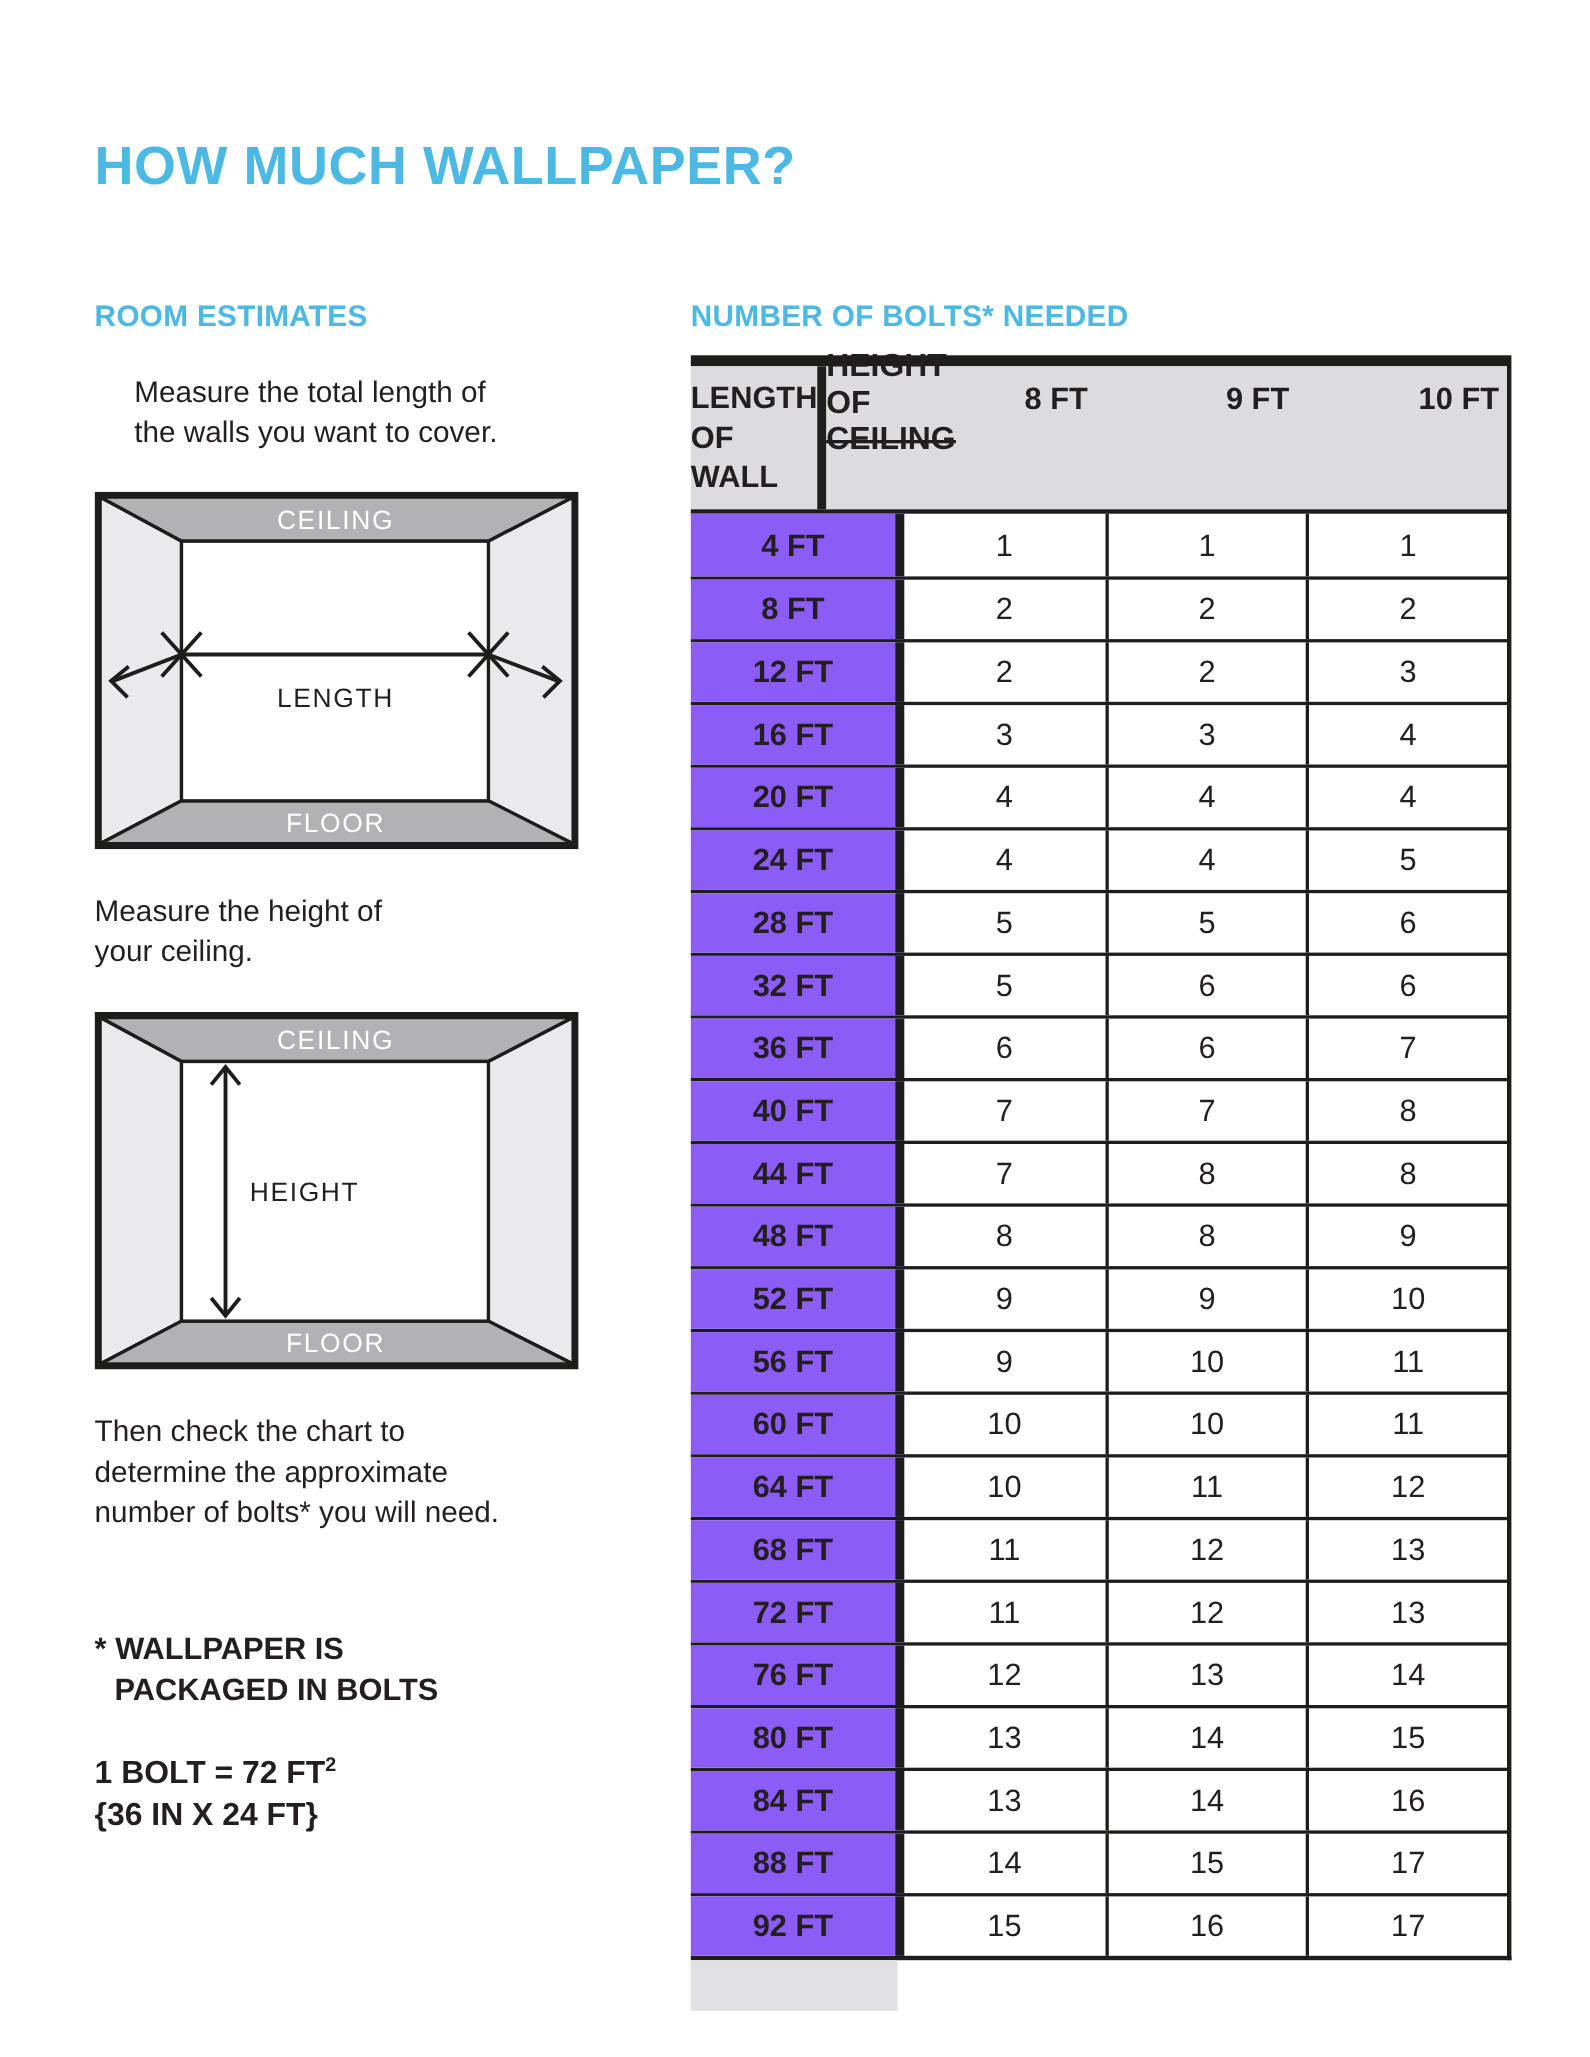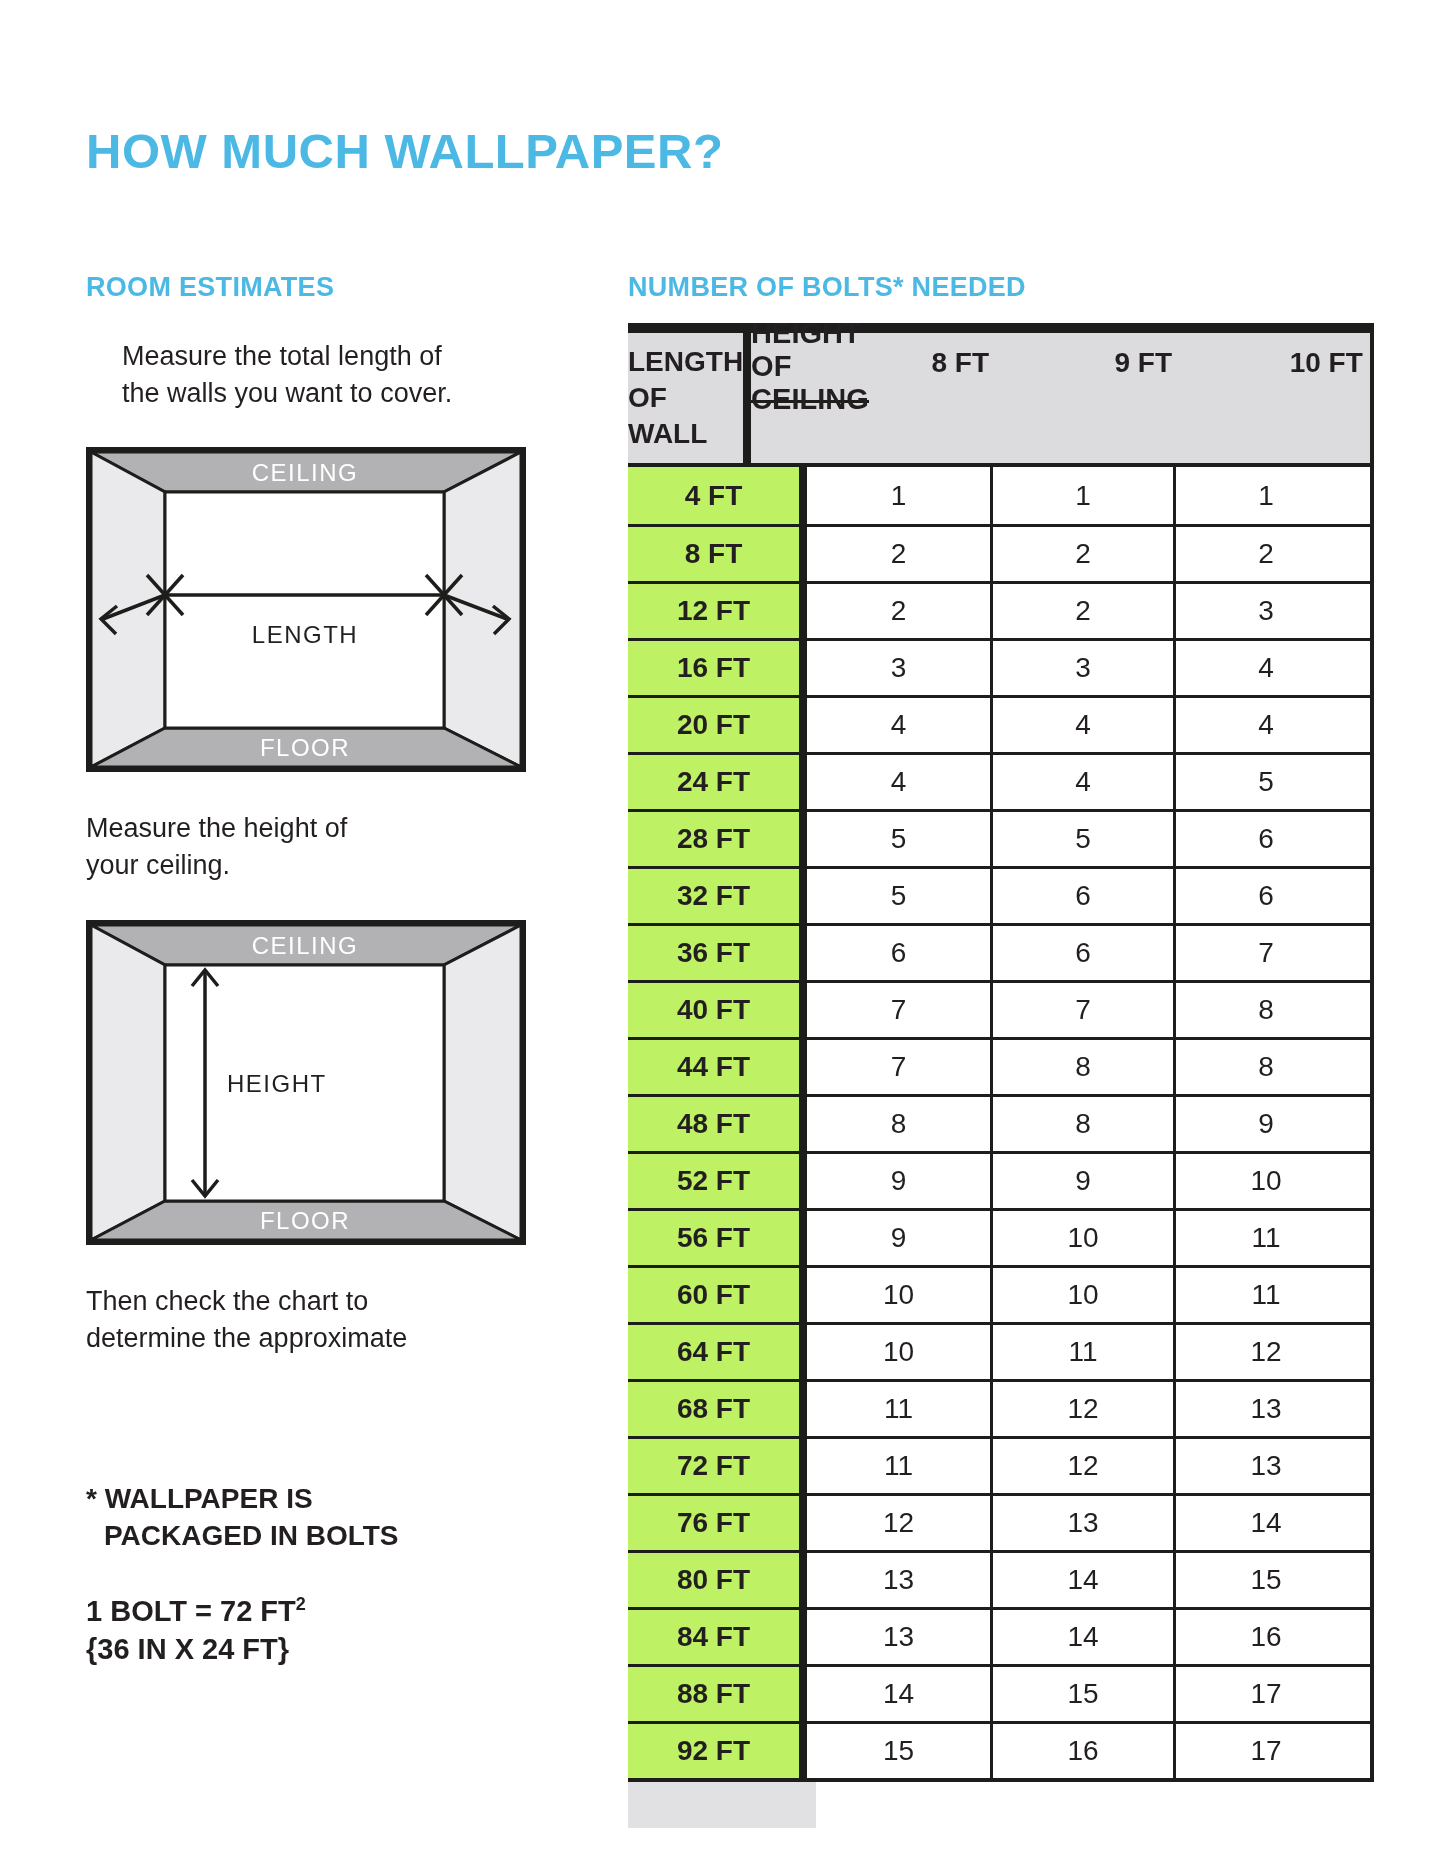--- a/index.html
+++ b/index.html
@@ -41,22 +41,22 @@
   .th-r{flex:1;display:flex;flex-direction:row;}
   .th-g{height:70px;box-sizing:border-box;border-bottom:3px solid #1d1d1b;
         display:flex;align-items:center;justify-content:center;font-weight:bold;font-size:29px;}
   .th-f{height:60px;display:flex;}
   .th-f .t-cell{width:183px;display:flex;align-items:center;justify-content:center;
                 font-weight:bold;font-size:28px;}
   .rows{border-top:4px solid #1d1d1b;}
   .t-row{display:flex;height:57px;box-sizing:border-box;}
   .t-row + .t-row{border-top:3px solid #1d1d1b;}
   .t-cell{display:flex;align-items:center;justify-content:center;}
-  .t-label{width:179px;box-sizing:border-box;border-right:8px solid #1d1d1b;
-           background:#bef264;font-weight:bold;font-size:28px;}
+  .t-label{width:194px;box-sizing:border-box;border-right:8px solid #1d1d1b;
+           background:#8b5cf6;font-weight:bold;font-size:28px;}
   .t-num{width:183px;box-sizing:border-box;font-size:28px;}
   .t-num + .t-num{border-left:3px solid #1d1d1b;}
   .bleed{left:628px;top:1782px;width:188px;height:46px;background:#e1e1e3;}
 </style>
 </head>
 <body>
 
 <div class="page">
 
   <div class="abs title">HOW MUCH WALLPAPER?</div>
@@ -109,20 +109,21 @@
       <line x1="119" y1="52" x2="119" y2="274"></line>
       <polyline points="106,66 119,50 132,66"></polyline>
       <polyline points="106,260 119,276 132,260"></polyline>
     </g>
     <text x="141" y="172" text-anchor="start" class="dim-label">HEIGHT</text>
   </svg>
 
   <div class="abs para p3">
     <div>Then check the chart to</div>
     <div>determine the approximate</div>
+    <div>number of bolts* you will need.</div>
   </div>
 
   <div class="abs note">
     <div>* WALLPAPER IS</div>
     <div class="indent">PACKAGED IN BOLTS</div>
   </div>
 
   <div class="abs eq">
     <div><span>1 BOLT = 72 FT</span><sup>2</sup></div>
     <div>{36 IN X 24 FT}</div>

